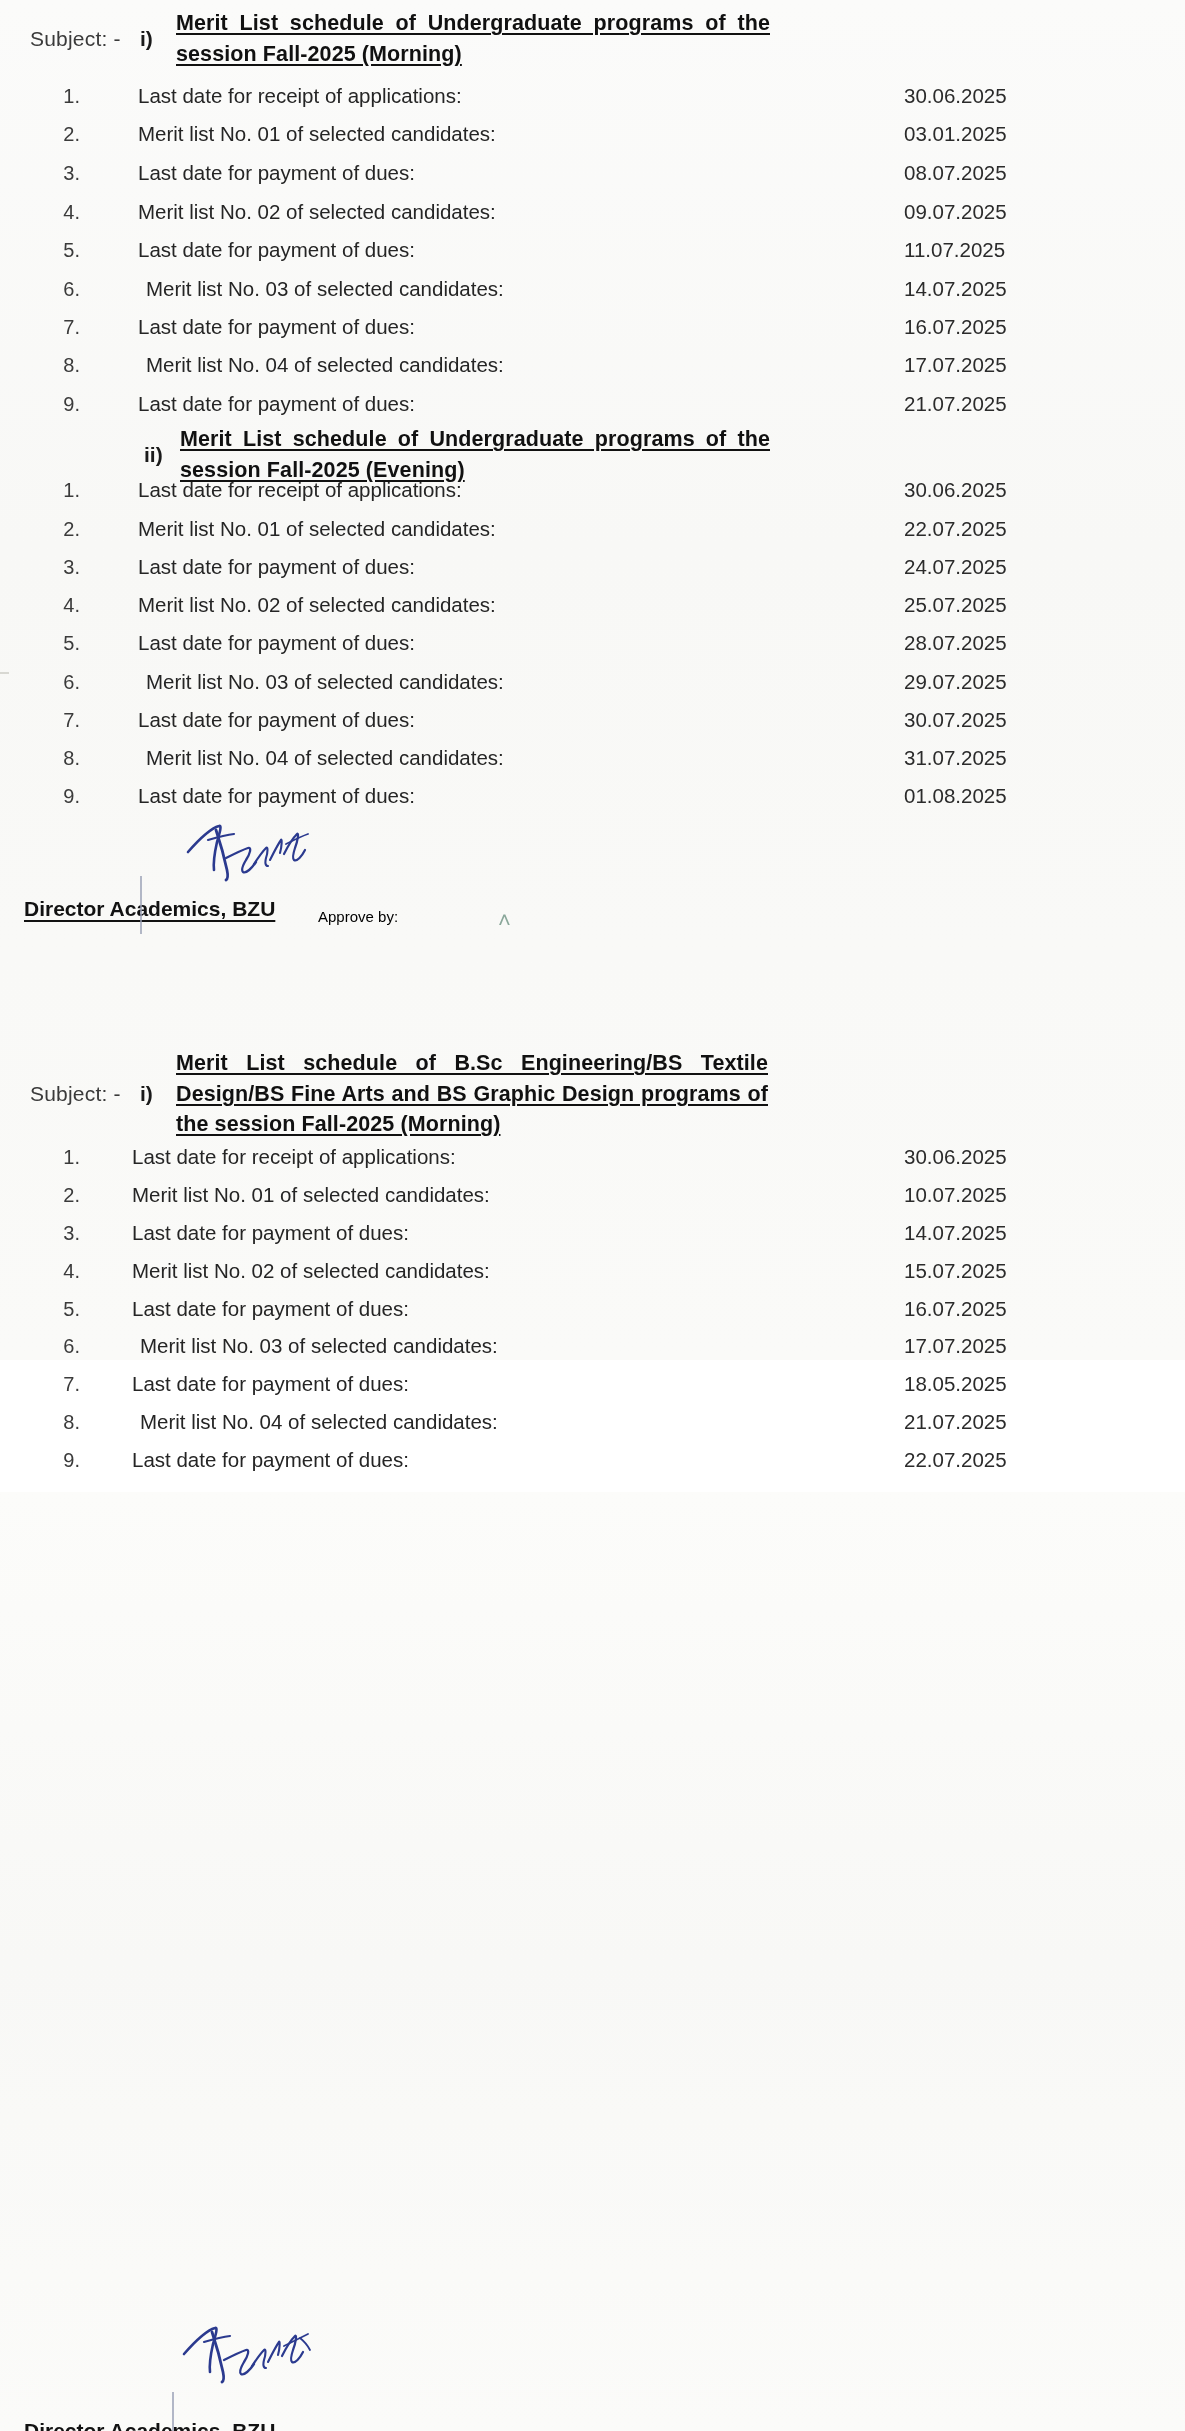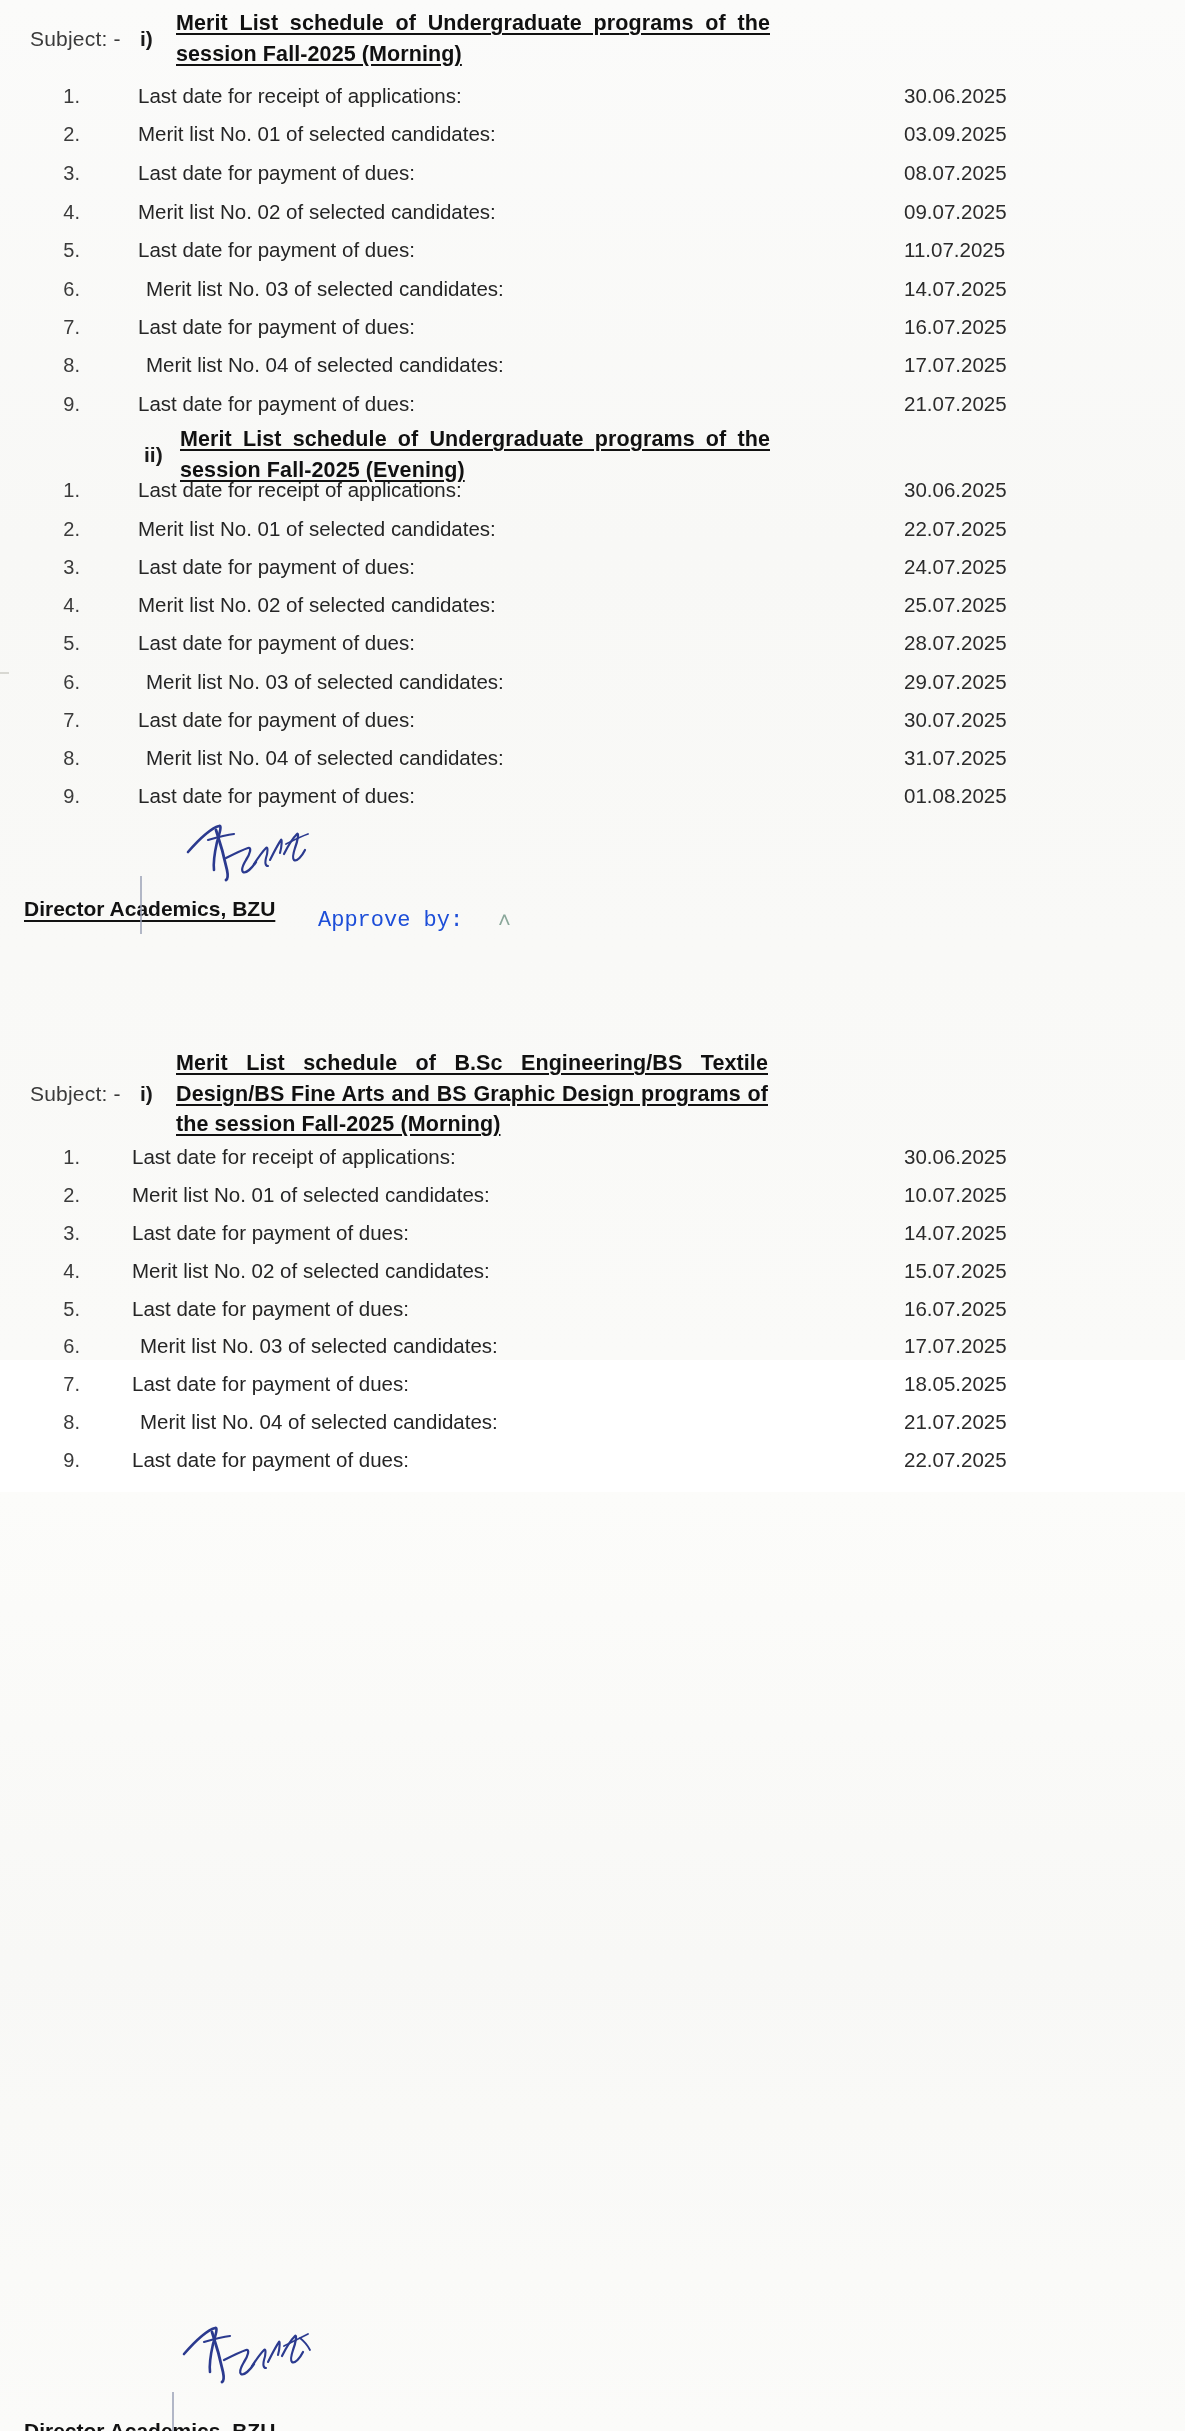--- a/index.html
+++ b/index.html
@@ -114,24 +114,23 @@
     text-underline-offset: 4px;
     text-decoration-thickness: 2px;
     white-space: nowrap;
   }
   .sig-ink {
     position: absolute;
     pointer-events: none;
   }
   .approve-row {
     position: absolute;
-    font-size: 22px;
-    color: #1d4ed8;
-    white-space: nowrap;
-    font-family: Liberation Mono, monospace;
+    font-size: 15px;
+    color: #000000;
+    white-space: nowrap;
   }
   .approve-mark {
     position: absolute;
     color: #8aa79a;
     font-size: 22px;
   }
   .stray-line {
     position: absolute;
     background: #9aa0b5;
     width: 2px;
@@ -162,21 +161,21 @@
     </div>
 
     <div class="sched-row" style="left:18px; top:84px;">
       <span class="sched-num">1.</span>
       <span class="sched-text" style="margin-left:58px;">Last date for receipt of applications:</span>
       <span class="sched-date">30.06.2025</span>
     </div>
     <div class="sched-row" style="left:18px; top:122px;">
       <span class="sched-num">2.</span>
       <span class="sched-text" style="margin-left:58px;">Merit list No. 01 of selected candidates:</span>
-      <span class="sched-date">03.09.2025</span>
+      <span class="sched-date">03.01.2025</span>
     </div>
     <div class="sched-row" style="left:18px; top:161px;">
       <span class="sched-num">3.</span>
       <span class="sched-text" style="margin-left:58px;">Last date for payment of dues:</span>
       <span class="sched-date">08.07.2025</span>
     </div>
     <div class="sched-row" style="left:18px; top:200px;">
       <span class="sched-num">4.</span>
       <span class="sched-text" style="margin-left:58px;">Merit list No. 02 of selected candidates:</span>
       <span class="sched-date">09.07.2025</span>

